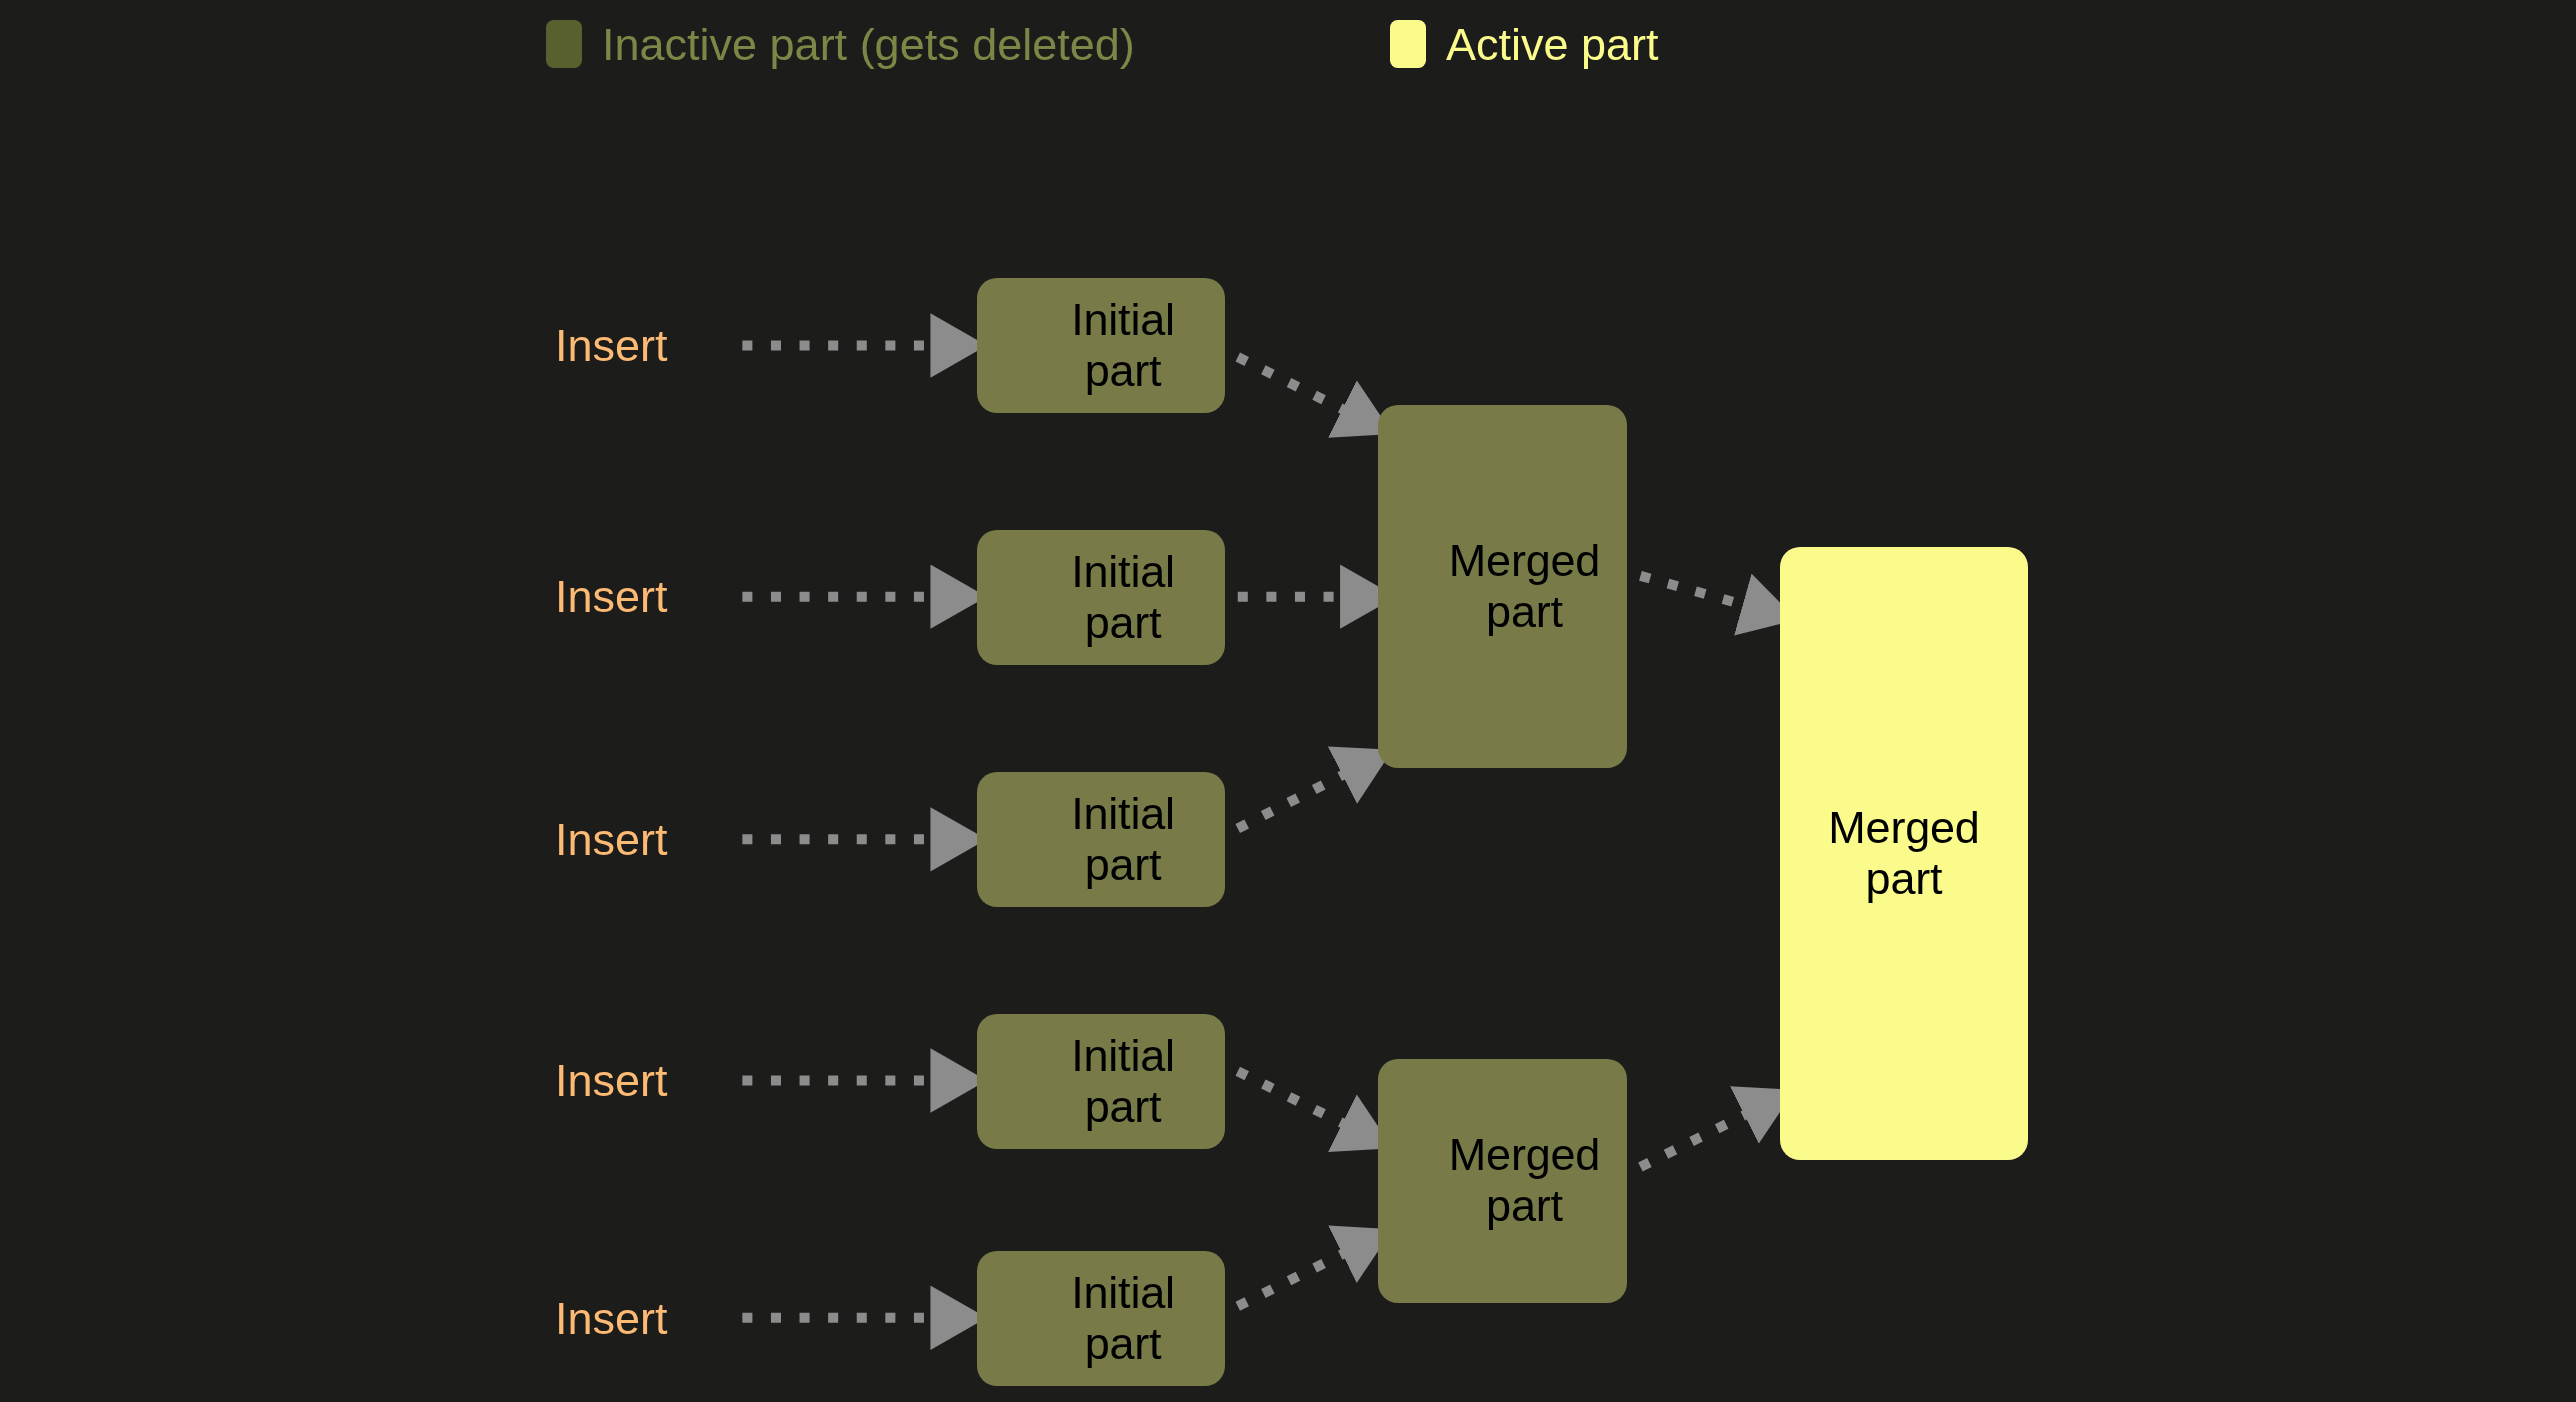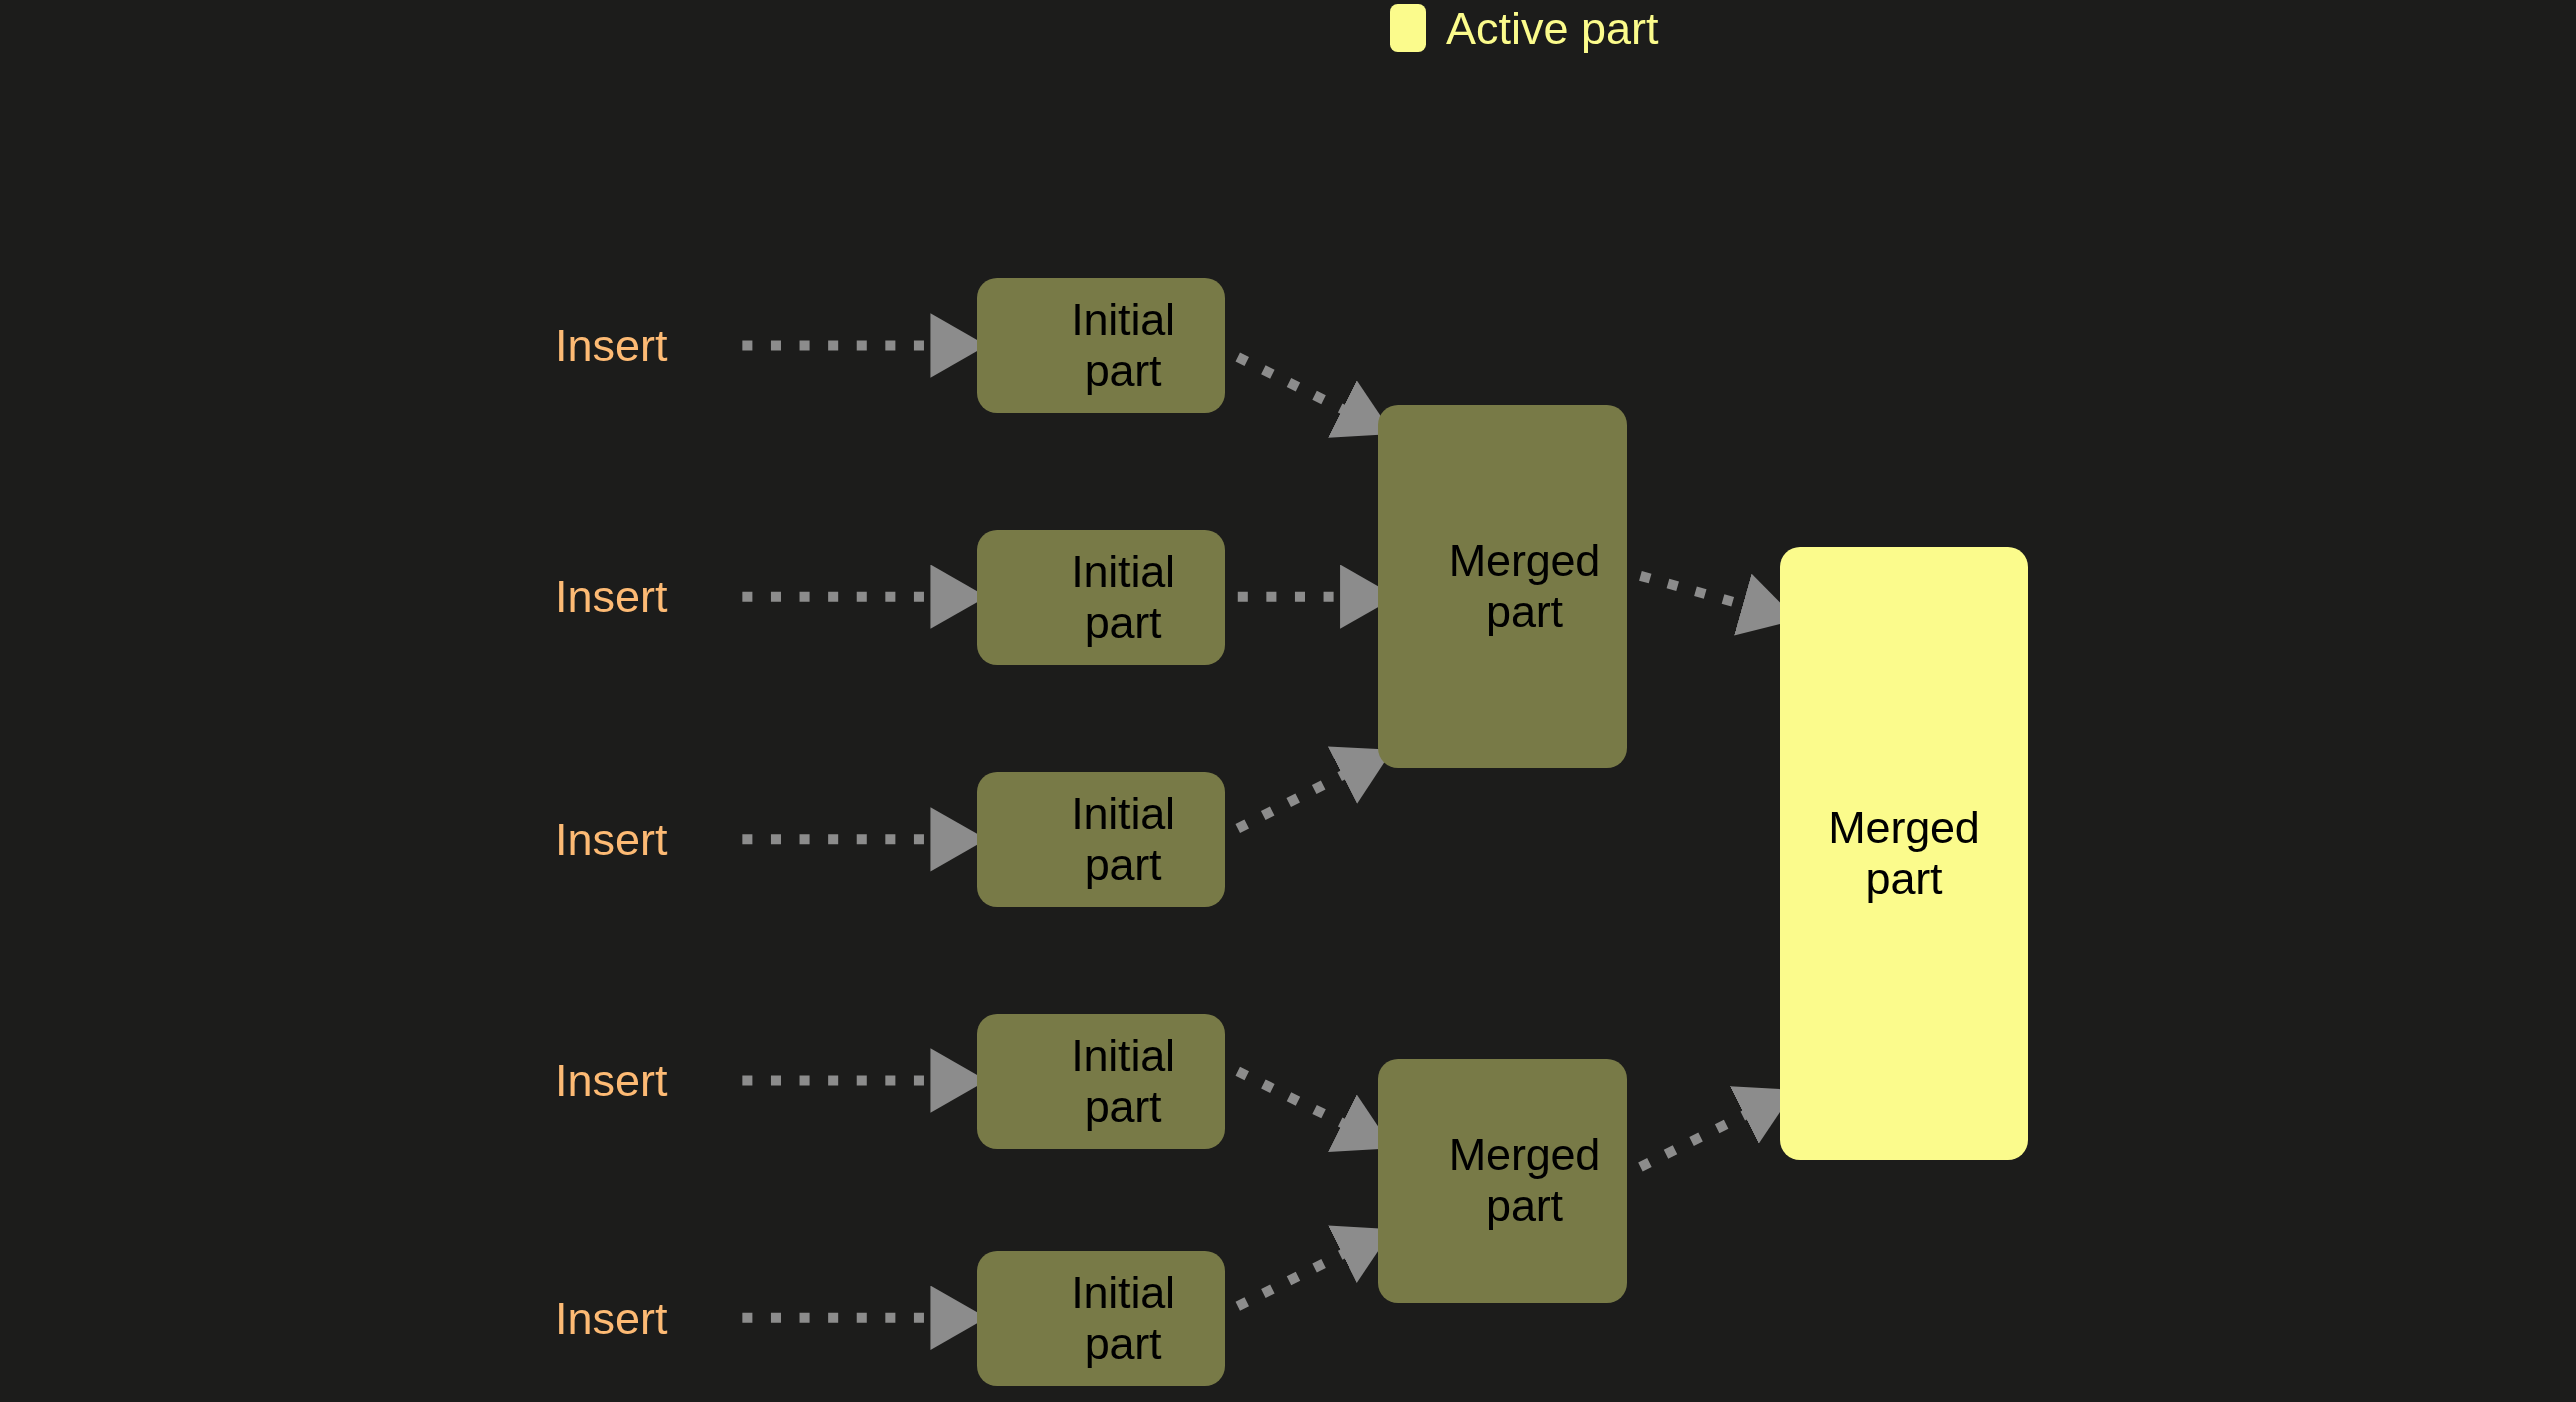--- a/index.html
+++ b/index.html
@@ -40,21 +40,21 @@
     width: 36px;
     height: 48px;
     border-radius: 7.7px;
     flex: 0 0 auto;
   }
   .legend-label {
     font-size: 45px;
     line-height: 1;
   }
   #legend-inactive { left: 546px; top: 20px; }
-  #legend-active   { left: 1390px; top: 4px; }
+  #legend-active   { left: 1390px; top: 20px; }
 
   
   .node {
     position: absolute;
     box-sizing: border-box;
     border-radius: 20px;
     display: flex;
     align-items: center;
     justify-content: center;
     text-align: center;
@@ -84,20 +84,24 @@
     pointer-events: none;
   }
 </style>
 </head>
 <body>
 
 <div id="stage">
 
   <div id="legend">
 
+    <div class="legend-item" id="legend-inactive">
+      <span class="legend-swatch" style="background:#58602e"></span>
+      <span class="legend-label" style="color:#7d8646">Inactive part (gets deleted)</span>
+    </div>
 
     <div class="legend-item" id="legend-active">
       <span class="legend-swatch" style="background:#fbfb8c"></span>
       <span class="legend-label" style="color:#fbfb8c">Active part</span>
     </div>
 
   </div>
 
   <svg id="edges" viewBox="0 0 3332 1814" width="2576" height="1402" xmlns="http://www.w3.org/2000/svg">
     <defs>

